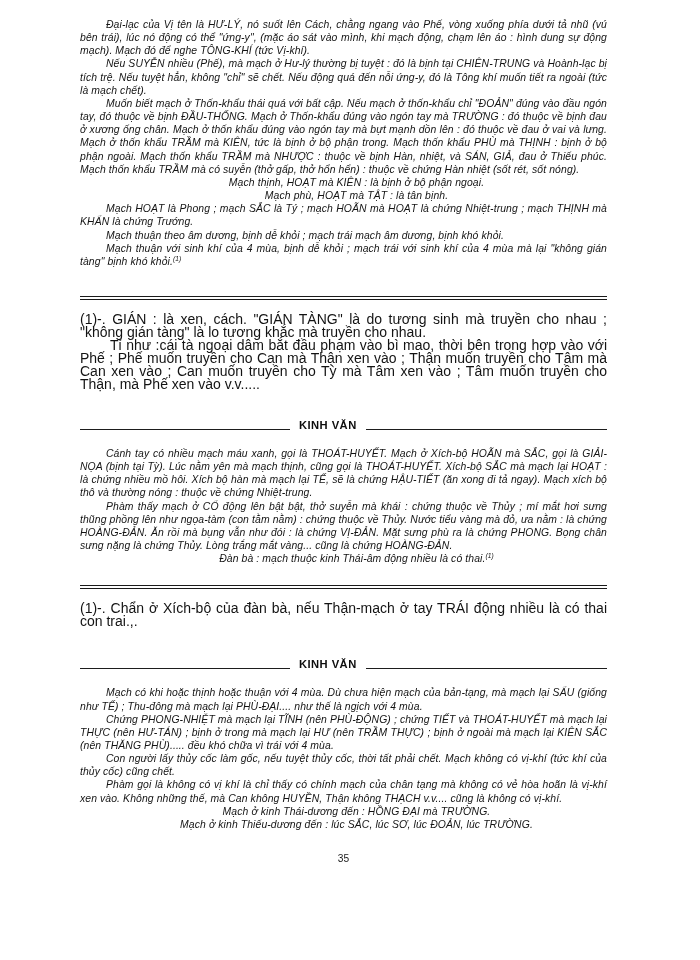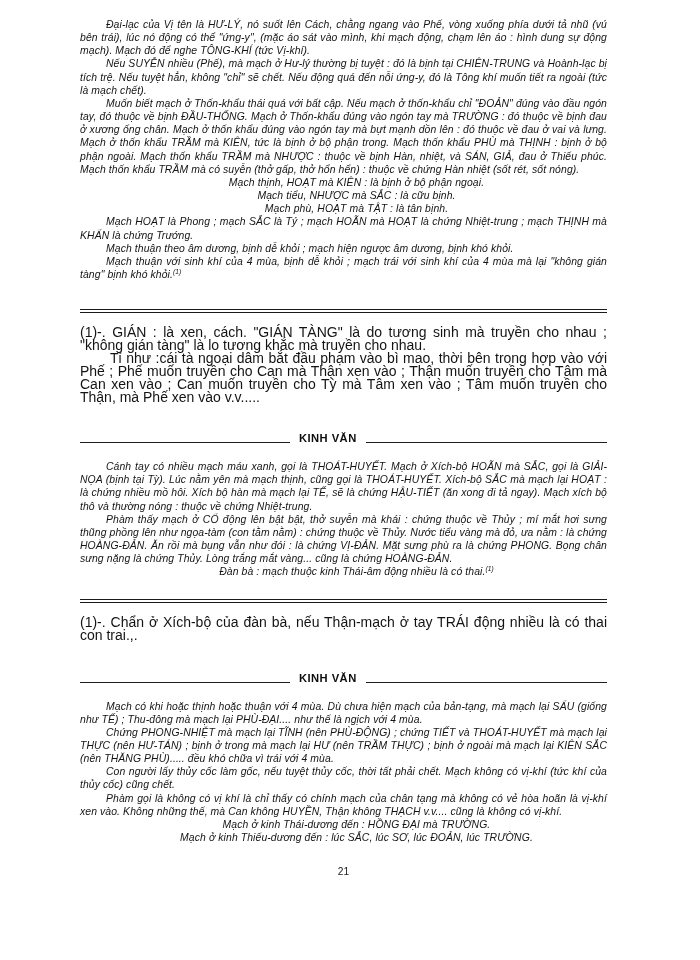--- a/index.html
+++ b/index.html
@@ -121,25 +121,24 @@
 <body>
 
 <div class="page">
 
   <div class="body-block">
     <p>Đại-lạc của Vị tên là HƯ-LÝ, nó suốt lên Cách, chằng ngang vào Phế, vòng xuống phía dưới tả nhũ (vú bên trái), lúc nó động có thể "ứng-y", (mặc áo sát vào mình, khi mạch động, chạm lên áo : hình dung sự động mạch). Mạch đó để nghe TÔNG-KHÍ (tức Vị-khí).</p>
     <p>Nếu SUYỄN nhiều (Phế), mà mạch ở Hư-lý thường bị tuyệt : đó là bịnh tại CHIÊN-TRUNG và Hoành-lạc bị tích trệ. Nếu tuyệt hẳn, không "chỉ" sẽ chết. Nếu động quá đến nỗi ứng-y, đó là Tông khí muốn tiết ra ngoài (tức là mạch chết).</p>
     <p>Muốn biết mạch ở Thốn-khẩu thái quá với bất cập. Nếu mạch ở thốn-khẩu chỉ "ĐOẢN" đúng vào đầu ngón tay, đó thuộc về bịnh ĐẦU-THỐNG. Mạch ở Thốn-khẩu đúng vào ngón tay mà TRƯỜNG : đó thuộc về bịnh đau ở xương ống chân. Mạch ở thốn khẩu đúng vào ngón tay mà bựt mạnh dồn lên : đó thuộc về đau ở vai và lưng. Mạch ở thốn khẩu TRẦM mà KIÊN, tức là bịnh ở bộ phận trong. Mạch thốn khẩu PHÙ mà THỊNH : bịnh ở bộ phận ngoài. Mạch thốn khẩu TRẦM mà NHƯỢC : thuộc về bịnh Hàn, nhiệt, và SÁN, GIẢ, đau ở Thiếu phúc. Mạch thốn khẩu TRẦM mà có suyễn (thở gấp, thở hổn hển) : thuộc về chứng Hàn nhiệt (sốt rét, sốt nóng).</p>
 
     <p class="short">Mạch thịnh, HOẠT mà KIÊN : là bịnh ở bộ phận ngoại.</p>
-    <p class="short">Mạch tiểu, NHƯỢC mà SẮC : là cữu bịnh.</p>
     <p class="short">Mạch phù, HOẠT mà TẬT : là tân bịnh.</p>
 
     <p>Mạch HOẠT là Phong ; mạch SẮC là Tý ; mạch HOÃN mà HOẠT là chứng Nhiệt-trung ; mạch THỊNH mà KHẨN là chứng Trướng.</p>
-    <p>Mạch thuận theo âm dương, bịnh dễ khỏi ; mạch hiện ngược âm dương, bịnh khó khỏi.</p>
+    <p>Mạch thuận theo âm dương, bịnh dễ khỏi ; mạch trái mạch âm dương, bịnh khó khỏi.</p>
     <p><span>Mạch thuận với sinh khí của 4 mùa, bịnh dễ khỏi ; mạch trái với sinh khí của 4 mùa mà lại "không gián tàng" bịnh khó khỏi.</span><sup class="fn">(1)</sup></p>
   </div>
 
   <div class="sp-i"></div>
 
   <hr class="rule-heavy">
   <div class="sp-b"></div>
   <div class="footnote-block">
     <p>(1)-. GIÁN : là xen, cách. "GIÁN TÀNG" là do tương sinh mà truyền cho nhau ; "không gián tàng" là lo tương khắc mà truyền cho nhau.</p>
     <p class="ti">Tỉ như :cái tà ngoại dâm bắt đầu phạm vào bì mao, thời bên trong hợp vào với Phế ; Phế muốn truyền cho Can mà Thận xen vào ; Thận muốn truyền cho Tâm mà Can xen vào ; Can muốn truyền cho Tỳ mà Tâm xen vào ; Tâm muốn truyền cho Thận, mà Phế xen vào v.v.....</p>
@@ -183,15 +182,15 @@
     <p>Mạch có khi hoặc thịnh hoặc thuận với 4 mùa. Dù chưa hiện mạch của bản-tạng, mà mạch lại SẨU (giống như TẾ) ; Thu-đông mà mạch lại PHÙ-ĐẠI.... như thế là ngịch với 4 mùa.</p>
     <p>Chứng PHONG-NHIỆT mà mạch lại TĨNH (nên PHÙ-ĐỘNG) ; chứng TIẾT và THOÁT-HUYẾT mà mạch lại THỰC (nên HƯ-TÁN) ; bịnh ở trong mà mạch lại HƯ (nên TRẦM THỰC) ; bịnh ở ngoài mà mạch lại KIÊN SẮC (nên THĂNG PHÙ)..... đều khó chữa vì trái với 4 mùa.</p>
     <p>Con người lấy thủy cốc làm gốc, nếu tuyệt thủy cốc, thời tất phải chết. Mạch không có vị-khí (tức khí của thủy cốc) cũng chết.</p>
     <p>Phàm gọi là không có vị khí là chỉ thấy có chính mạch của chân tạng mà không có vẻ hòa hoãn là vị-khí xen vào. Không những thế, mà Can không HUYỀN, Thận không THẠCH v.v.... cũng là không có vị-khí.</p>
     <p class="short">Mạch ở kinh Thái-dương đến : HỒNG ĐẠI mà TRƯỜNG.</p>
     <p class="short">Mạch ở kinh Thiếu-dương đến : lúc SẮC, lúc SƠ, lúc ĐOẢN, lúc TRƯỜNG.</p>
   </div>
 
   <div class="sp-g"></div>
 
-  <div class="pagenum">21</div>
+  <div class="pagenum">35</div>
 
 </div>
 
 </body></html>

